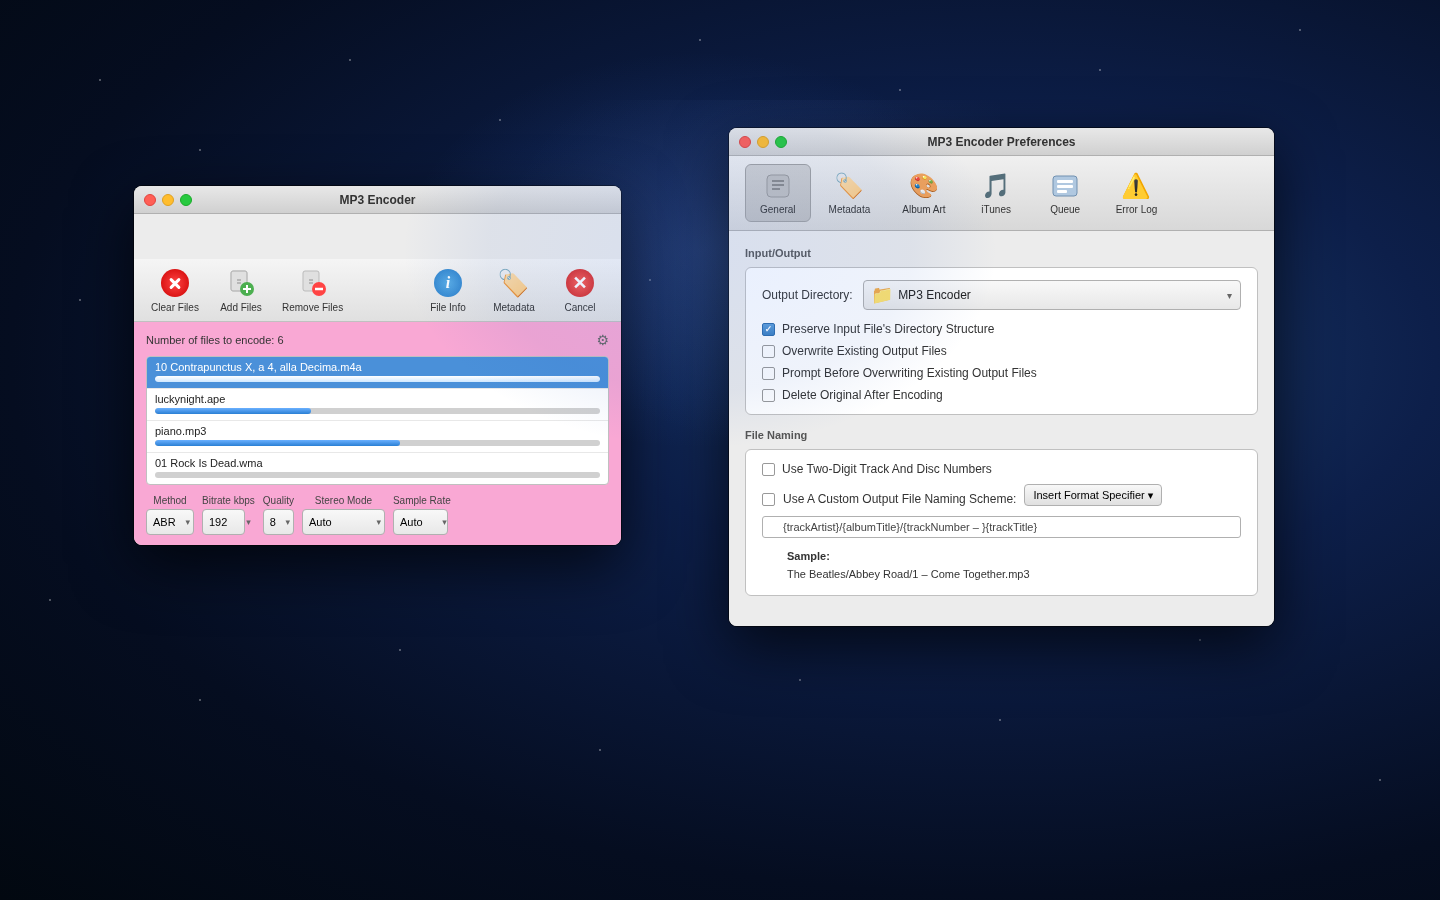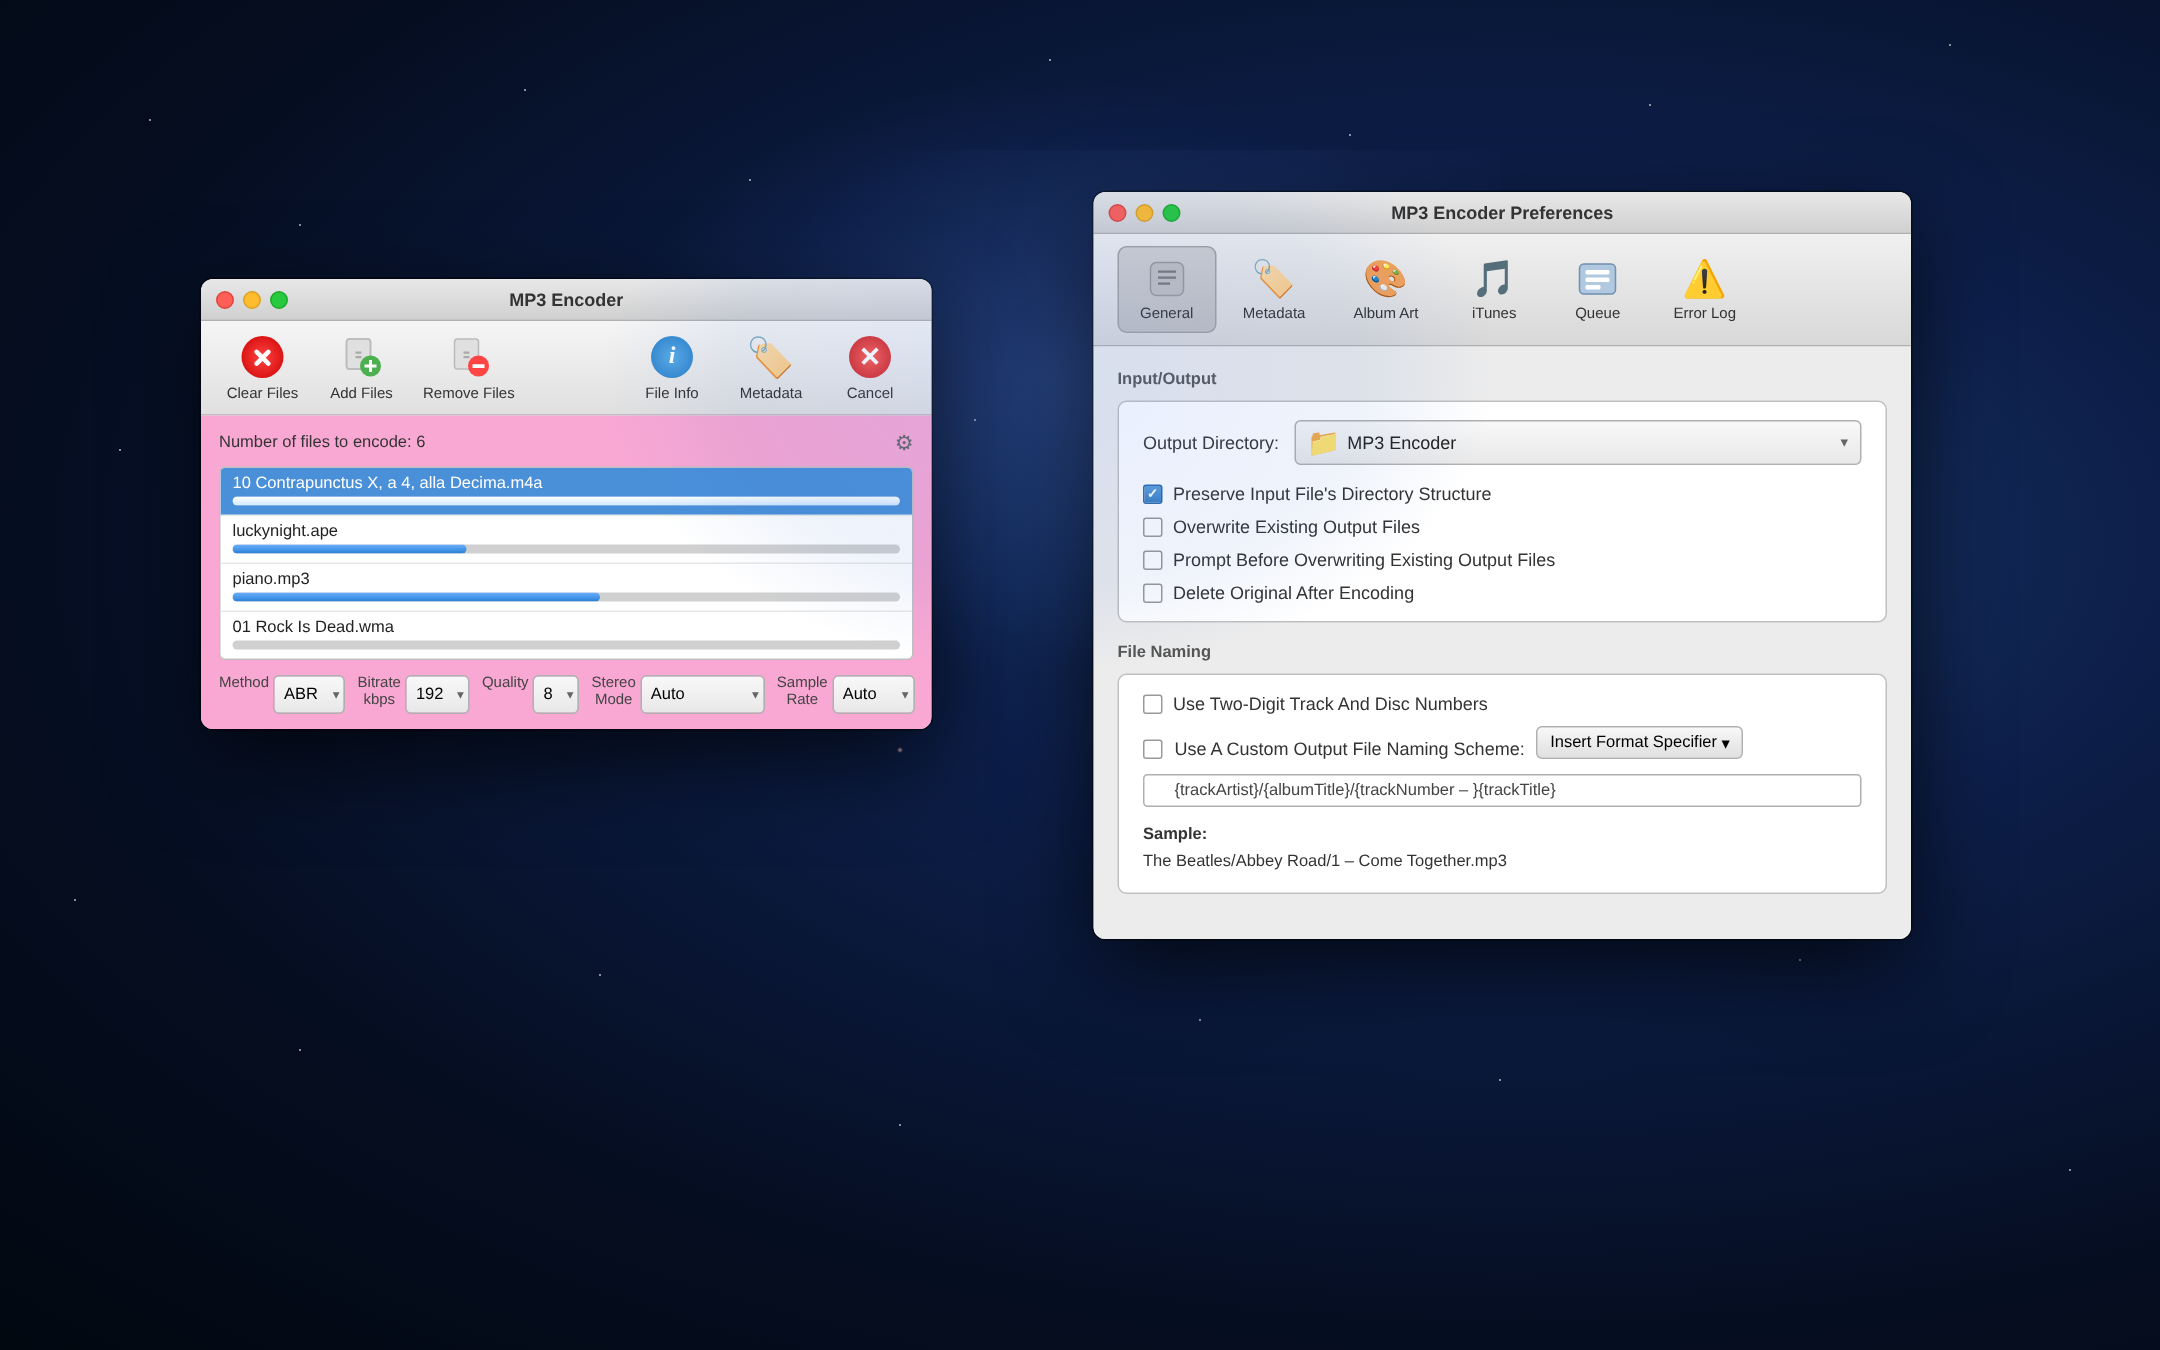--- a/index.html
+++ b/index.html
@@ -112,20 +112,21 @@
       background: #ececec;
     }
 
     .encoder-toolbar {
       background: linear-gradient(to bottom, #f5f5f5, #e0e0e0);
       padding: 8px 16px;
       display: flex;
       gap: 16px;
       align-items: center;
       border-bottom: 1px solid #c0c0c0;
+      margin-top: 45px;
     }
 
     .toolbar-item {
       display: flex;
       flex-direction: column;
       align-items: center;
       gap: 3px;
       cursor: pointer;
       min-width: 50px;
     }
@@ -212,21 +213,21 @@
 
     .encoder-settings {
       margin-top: 10px;
       display: flex;
       gap: 8px;
       align-items: flex-end;
     }
 
     .setting-group {
       display: flex;
-      flex-direction: row;
+      flex-direction: column;
       gap: 3px;
     }
 
     .setting-label {
       font-size: 10px;
       color: #444;
       text-align: center;
     }
 
     .setting-select {
@@ -421,20 +422,21 @@
       border-radius: 4px;
       font-size: 11px;
       cursor: pointer;
       white-space: nowrap;
     }
 
     .sample-area {
       font-size: 11px;
       color: #333;
       line-height: 1.6;
+      margin-left: 25px;
     }
 
     .sample-label { font-weight: 600; }
 
     
     .icon-clear {
       width: 28px;
       height: 28px;
       background: radial-gradient(circle, #f44, #cc0000);
       border-radius: 50%;

